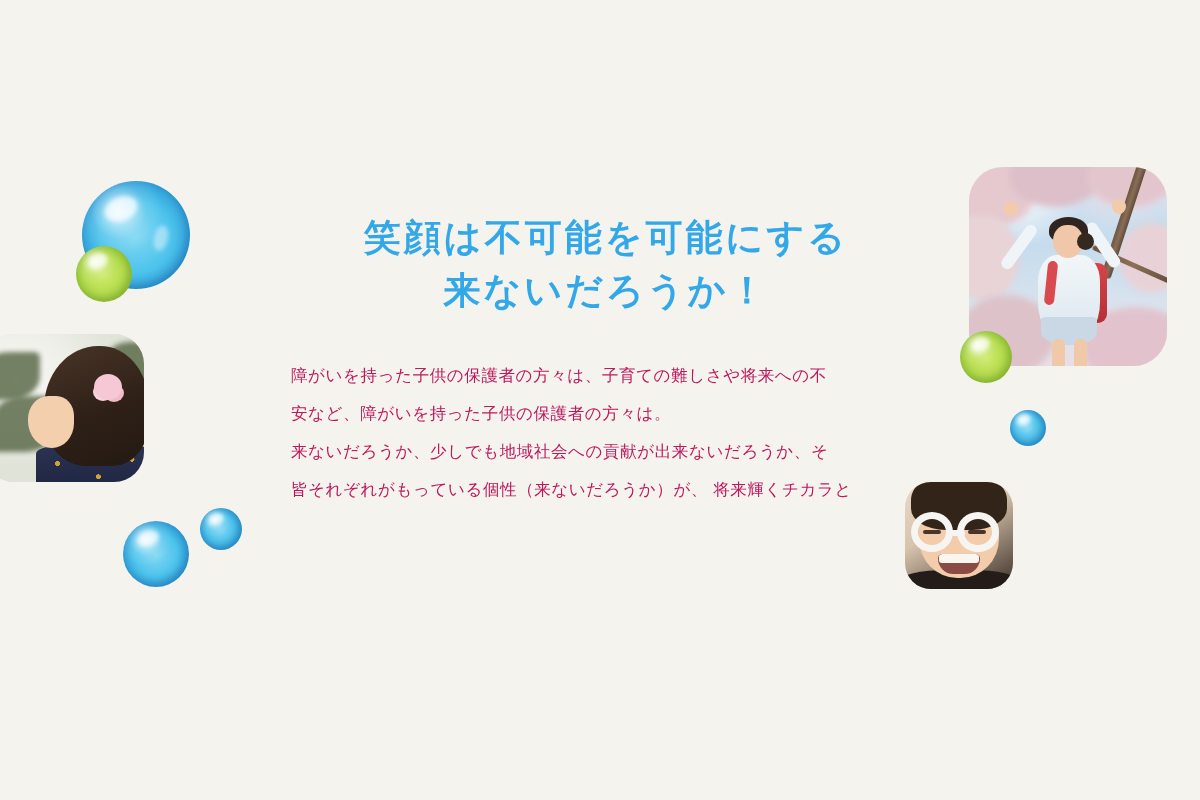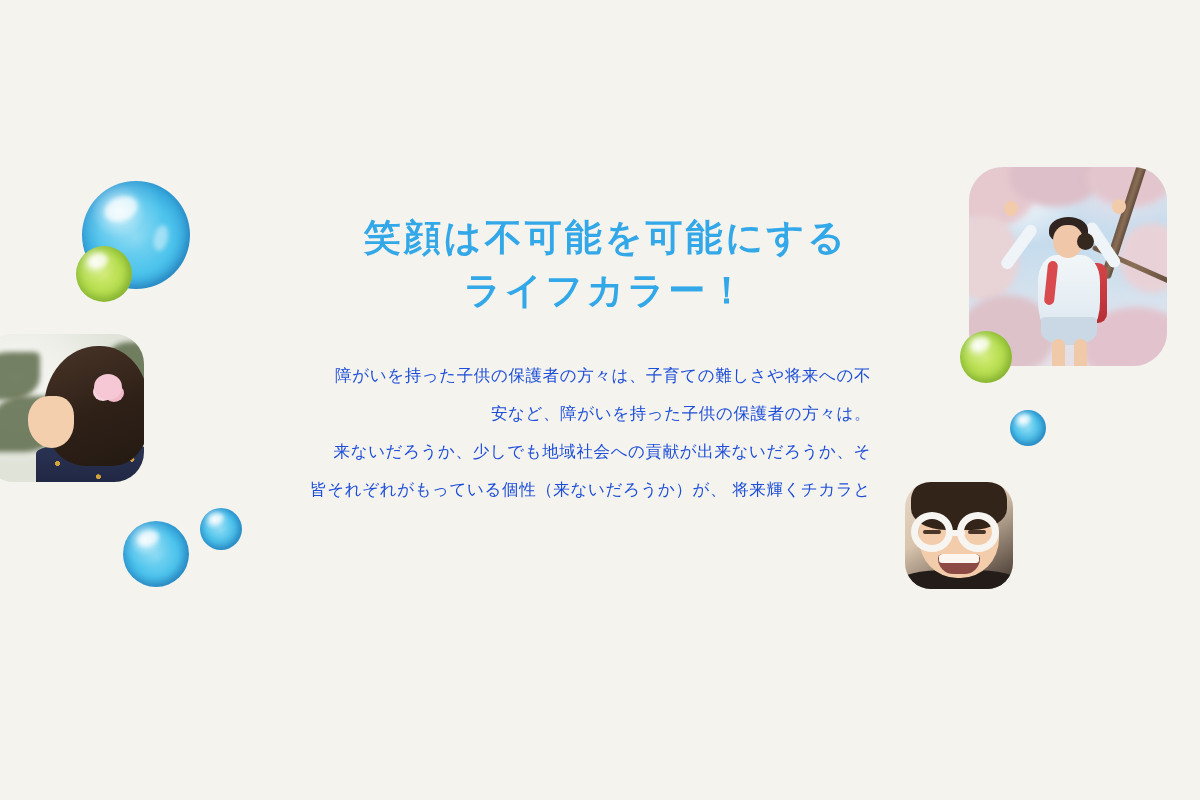--- a/index.html
+++ b/index.html
@@ -40,25 +40,24 @@
     white-space: nowrap;
     padding-left: 12px;
   }
 
   
   .body-copy {
     position: absolute;
     left: 291px;
     top: 356px;
     width: 580px;
-    color: #1d4ed8;
+    color: #be185d;
     font-size: 16.5px;
     line-height: 38px;
     letter-spacing: 0.6px;
-    text-align: right;
   }
   .body-copy .copy-line {
     display: block;
     white-space: nowrap;
   }
 
   
   .photo {
     position: absolute;
     border-radius: 34px;
@@ -334,21 +333,21 @@
   .bub-right-green{ left: 960px; top: 331px; width: 52px;  height: 52px;  }
   .bub-right-blue { left: 1010px;top: 410px; width: 36px;  height: 36px;  }
 </style>
 </head>
 <body>
 
 <div class="stage">
 
   <h1 class="headline">
     <span class="hl-line">笑顔は不可能を可能にする</span>
-    <span class="hl-line">ライフカラー！</span>
+    <span class="hl-line">来ないだろうか！</span>
   </h1>
 
   <div class="body-copy">
     <span class="copy-line">障がいを持った子供の保護者の方々は、子育ての難しさや将来への不</span>
     <span class="copy-line">安など、障がいを持った子供の保護者の方々は。</span>
     <span class="copy-line">来ないだろうか、少しでも地域社会への貢献が出来ないだろうか、そ</span>
     <span class="copy-line">皆それぞれがもっている個性（来ないだろうか）が、 将来輝くチカラと</span>
   </div>
 
   <div class="photo photo-sakura-jump">

